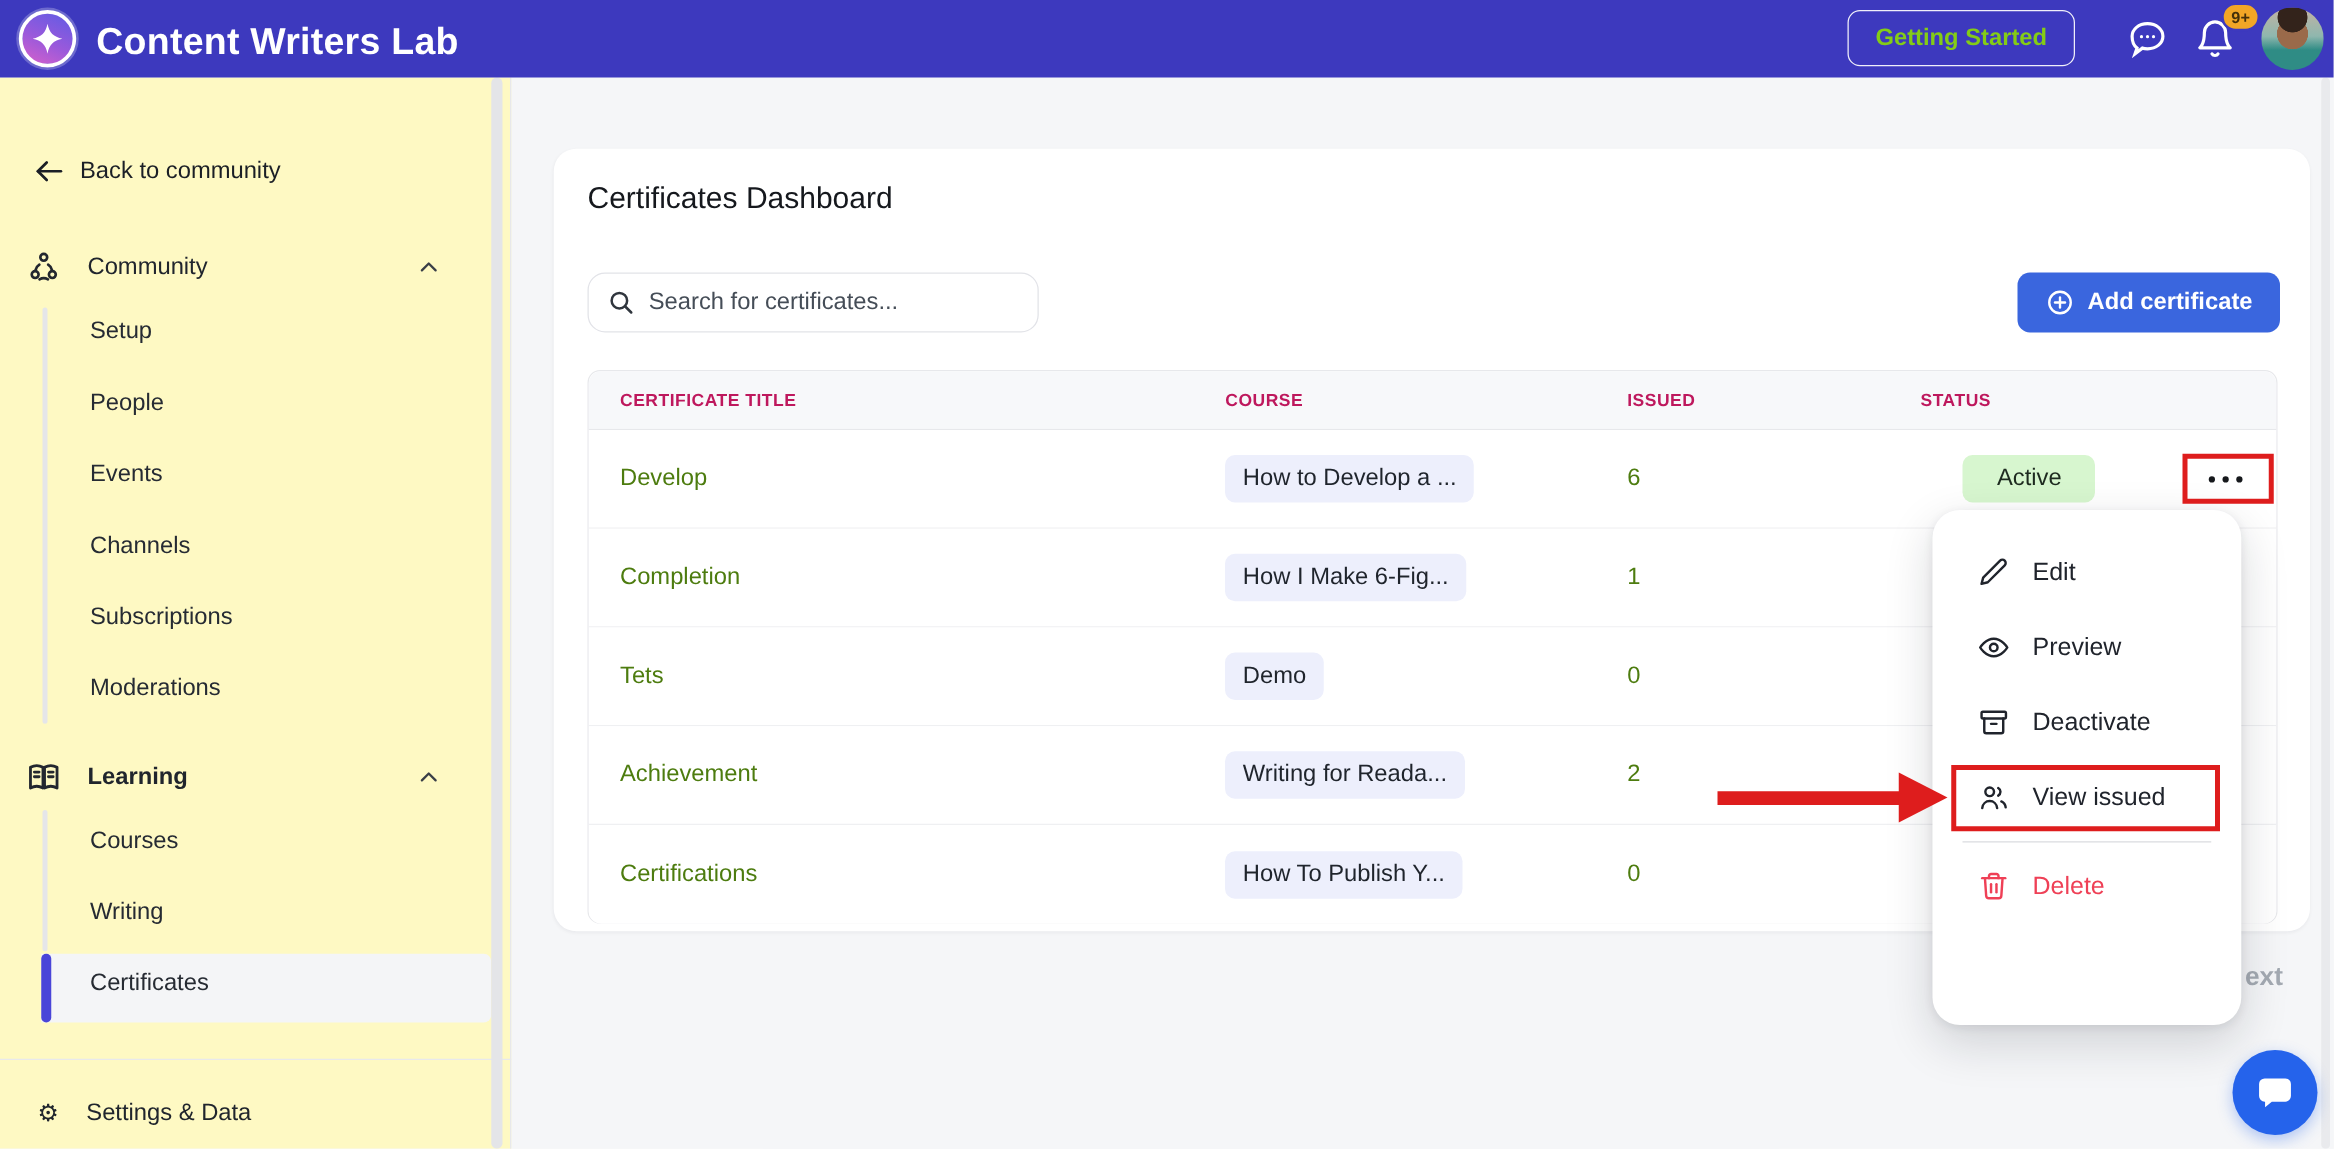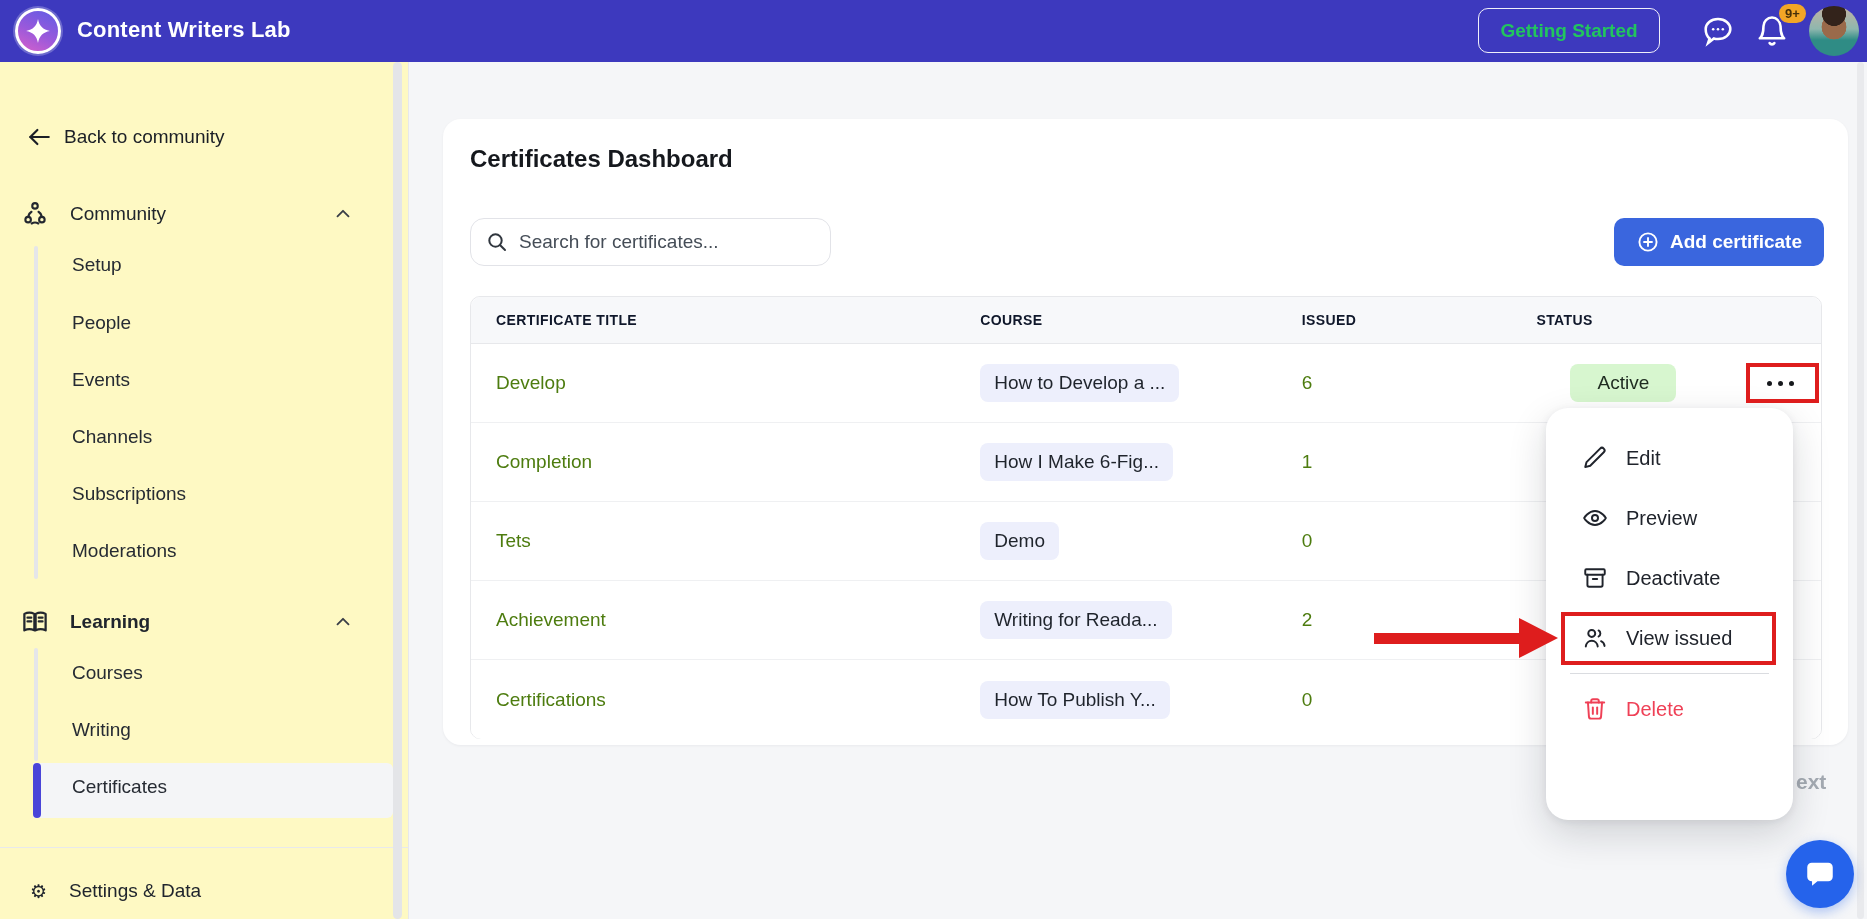--- a/index.html
+++ b/index.html
@@ -5,23 +5,23 @@
   * { margin:0; padding:0; box-sizing:border-box; }
   html,body { width:1867px; height:919px; overflow:hidden; }
   body { font-family:"Liberation Sans","DejaVu Sans",sans-serif; background:#F5F6F8; }
   #stage { position:relative; width:1867px; height:919px; overflow:hidden; }
 
   
   .topbar { position:absolute; left:0; top:0; width:1867px; height:62px; background:#3D39BE; z-index:50; }
   .logo-wrap { position:absolute; left:15px; top:8px; width:46px; height:46px; border-radius:50%;
     background:linear-gradient(205deg,#6F5BE2 15%,#9A59DB 55%,#C95FCE 90%);
     border:3px solid #ffffff; box-shadow:0 0 0 2px rgba(255,255,255,.25); display:flex; align-items:center; justify-content:center; }
-  .app-title { position:absolute; left:77px; top:17px; color:#fff; font-size:22px; font-weight:700; letter-spacing:.2px; }
+  .app-title { position:absolute; left:77px; top:17px; color:#fff; font-size:30px; font-weight:700; letter-spacing:.2px; }
   .gs-btn { position:absolute; left:1478px; top:8px; width:182px; height:45px; border:1.6px solid rgba(255,255,255,.92);
-    border-radius:10px; background:transparent; color:#22c55e; font-size:19px; font-weight:600; display:flex; align-items:center; justify-content:center; cursor:pointer;text-align:right; }
+    border-radius:10px; background:transparent; color:#84cc16; font-size:19px; font-weight:600; display:flex; align-items:center; justify-content:center; cursor:pointer;text-align:right; }
   .tb-icon { position:absolute; top:13px; width:36px; height:36px; display:flex; align-items:center; justify-content:center; cursor:pointer; }
   .badge { position:absolute; left:1777px; top:2px; min-width:31px; height:23px; padding:0 6px; background:#F2A626; border-radius:12px;
     border:2px solid #3D39BE; color:#45300A; font-size:13px; font-weight:700; display:flex; align-items:center; justify-content:center; z-index:2; }
   .avatar { position:absolute; left:1809px; top:6px; width:50px; height:50px; border-radius:50%; cursor:pointer;
     background:
       radial-gradient(circle at 50% 16%, #33231B 0 24%, rgba(0,0,0,0) 25%),
       radial-gradient(circle at 50% 42%, #9A6A4A 0 32%, rgba(0,0,0,0) 33%),
       linear-gradient(180deg,#C4B2A3 0%,#8FB7AE 46%,#2F8C85 68%); }
 
   
@@ -39,37 +39,37 @@
   .sb-divider { position:absolute; left:0; top:785px; width:409px; height:1px; background:#E8E9EC; }
   .settings-row { position:absolute; left:30px; top:818px; display:flex; align-items:center; gap:22px; cursor:pointer; }
   .settings-row span { font-size:19px; color:#20252D; }
   .gear { font-size:29px; color:#262B33; line-height:1; }
 
   
   .main-bg { position:absolute; left:410px; top:62px; width:1457px; height:857px; background:#F5F6F8; }
   .page-scroll { position:absolute; left:1857px; top:62px; width:7px; height:857px; background:#E9EAED; border-radius:4px; z-index:6; }
   .card { position:absolute; left:443px; top:119px; width:1405px; height:626px; background:#fff; border-radius:18px;
     box-shadow:0 1px 3px rgba(16,24,40,.05); z-index:1; }
-  .card-title { position:absolute; left:27px; top:26px; font-size:24px; font-weight:700; color:#15181D; }
+  .card-title { position:absolute; left:27px; top:26px; font-size:24px; font-weight:400; color:#15181D; }
   .search-box { position:absolute; left:27px; top:99px; width:361px; height:48px; }
   .search-box input { width:100%; height:100%; border:1px solid #E2E3E8; border-radius:14px; padding:0 16px 0 48px;
     font-size:19px; color:#2A3038; font-family:inherit; outline:none; background:#fff; }
   .search-box input::placeholder { color:#454D57; opacity:1; }
   .search-ic { position:absolute; left:15px; top:12px; }
   .add-btn { position:absolute; right:24px; top:99px; height:48px; padding:0 22px; background:#3A66DE; border:none; border-radius:10px;
     color:#fff; font-size:19px; font-weight:700; display:flex; align-items:center; gap:10px; cursor:pointer; font-family:inherit; }
 
   
   .tbl { position:absolute; left:27px; top:177px; width:1352px; height:443px; border:1px solid #E7E8EB; border-radius:10px; overflow:visible; }
   .thead { display:flex; height:47px; background:#F7F8FA; border-bottom:1px solid #E7E8EB; border-radius:10px 10px 0 0; align-items:center; }
   .trow { display:flex; height:79px; align-items:center; border-bottom:1px solid #EFF0F2; background:#fff; }
   .trow:last-child { border-bottom:none; border-radius:0 0 10px 10px; }
   .c1 { width:510px; padding-left:25px; } .c2 { width:310px; } .c3 { width:247px; padding-left:12px; }
   .c4 { width:203px; } .c5 { width:82px; display:flex; justify-content:center; }
-  .th { font-size:14px; font-weight:700; color:#0f172a; letter-spacing:.4px; }
+  .th { font-size:14px; font-weight:700; color:#be185d; letter-spacing:.4px; }
   .cell { font-size:19px; color:#4d7c0f; }
   .chip-course { display:inline-block; background:#EDEFFC; border-radius:8px; padding:8px 14px; font-size:19px; color:#1F242C; max-width:280px; white-space:nowrap; }
   .chip-status { display:inline-flex; align-items:center; justify-content:center; width:106px; height:38px; border-radius:8px; font-size:19px; color:#1E2B20;margin-left:34px; }
   .st-green { background:#D7F6CF; } .st-red { background:#FAD8DA; }
   .dots-btn { display:flex; gap:6px; align-items:center; cursor:pointer; padding:10px 6px; }
   .dots-btn i { width:5px; height:5px; background:#16181C; border-radius:50%; }
 
   .pag-next { position:absolute; left:1796px; top:770px; font-size:21px; font-weight:700; color:#A4AAB2; z-index:2; cursor:pointer; }
 
   

